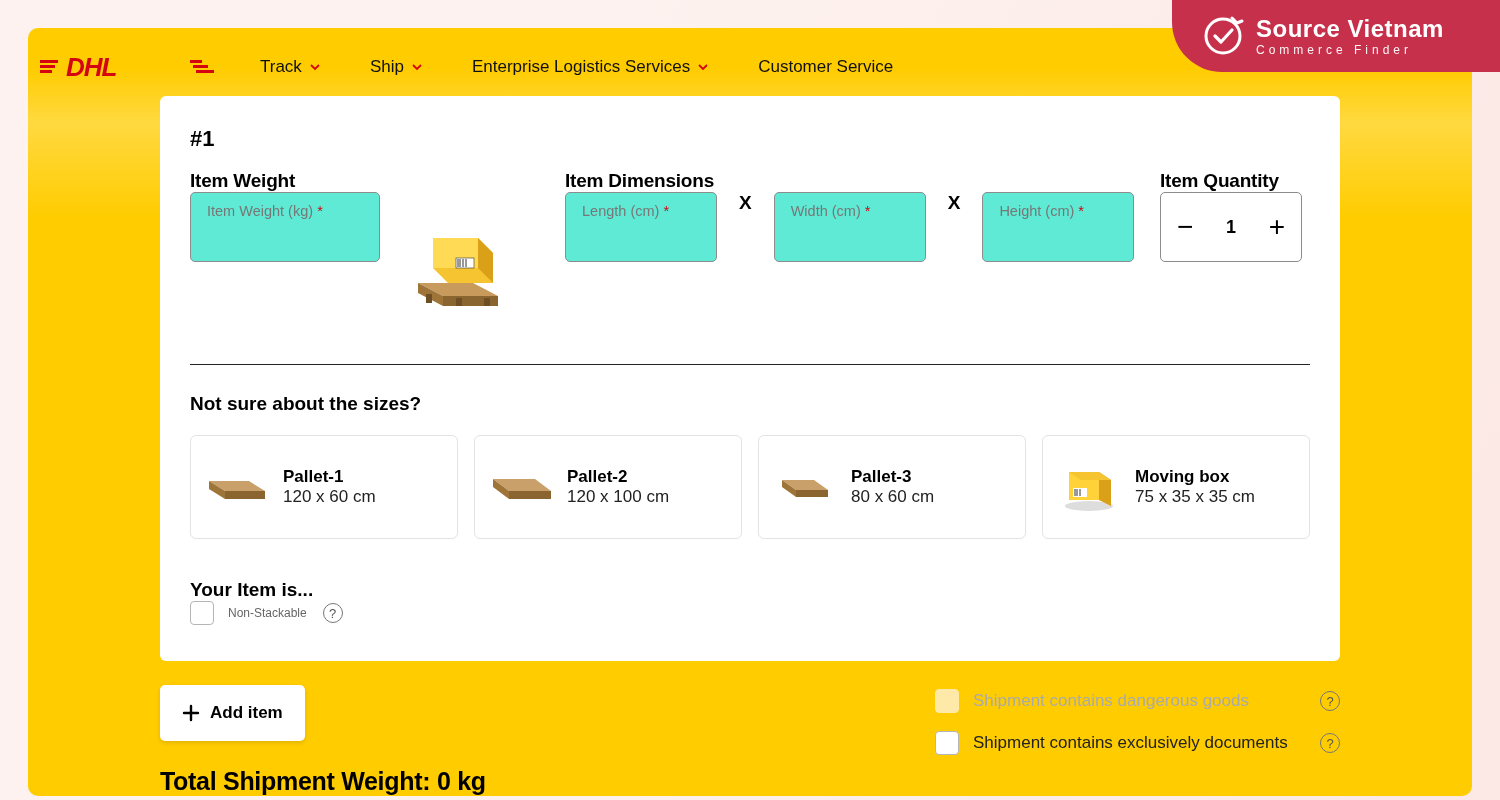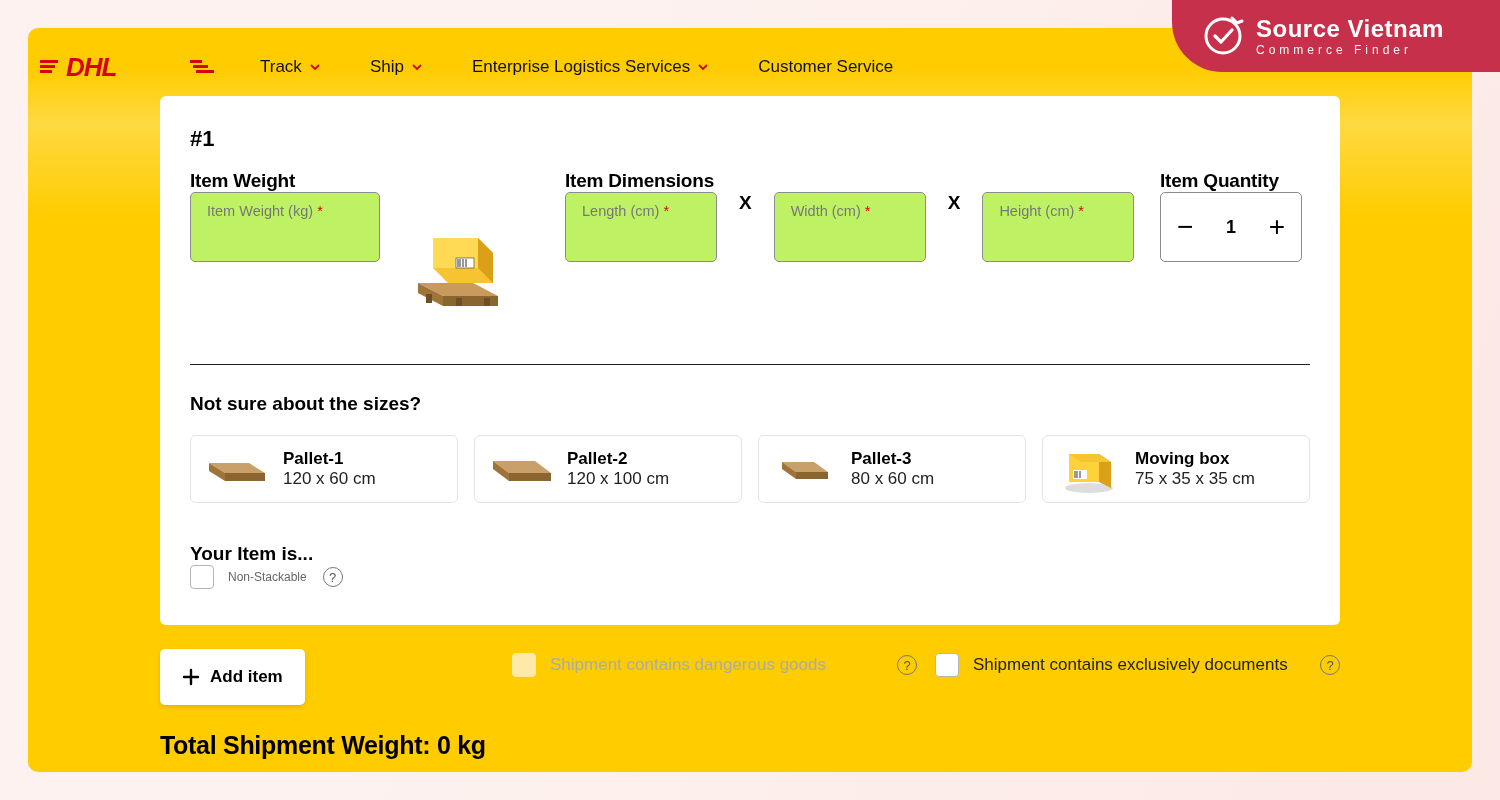--- a/index.html
+++ b/index.html
@@ -52,21 +52,21 @@
   .col-weight { width: 375px; }
   .col-dims { flex:1; }
   .col-qty { width: 150px; }
 
   .input-box {
     border: 1px solid #8c8c8c;
     border-radius: 5px;
     height: 70px;
     padding: 10px 16px 6px 16px;
     position: relative;
-    background:#bef264;
+    background:#5eead4;
   }
   .input-label {
     font-size: 14.5px;
     color: #777;
     display:block;
   }
   .req { color: #d40511; }
   .input-box input {
     border: none; outline:none;
     width: 100%;
@@ -97,21 +97,21 @@
     border: none; border-top:1px solid #222;
     margin: 48px 0 28px 0;
   }
 
   .nsize-label { font-size: 19px; font-weight:700; margin-bottom: 20px;}
   .size-cards { display:flex; gap: 16px; }
   .size-card {
     border:1px solid #e3e3e3;
     border-radius: 6px;
     flex:1;
-    height: 68px;
+    height: 104px;
     display:flex; align-items:center;
     padding: 0 14px;
     gap: 14px;
     cursor:pointer;
     background:#fff;
   }
   .size-card .thumb { width: 64px; height:52px; display:flex;align-items:center;justify-content:center;}
   .size-card .txt .name { font-weight:700; font-size:17px;}
   .size-card .txt .dim { font-size:17px; color:#222;}
 
@@ -137,21 +137,21 @@
     height: 56px; padding: 0 22px;
     display:flex; align-items:center; gap:10px;
     font-size:17px; font-weight:700;
     box-shadow: 0 2px 4px rgba(0,0,0,.12);
     cursor:pointer;
   }
   .total-weight {
     font-size:25px; font-weight:800; margin-top:26px;
     letter-spacing:-0.3px;
   }
-  .ship-flags { display:flex; flex-direction:row; gap:18px; padding-top:4px;}
+  .ship-flags { display:flex; flex-direction:column; gap:18px; padding-top:4px;}
   .flag-row { display:flex; align-items:center; gap:14px; width: 405px;}
   .flag-label { font-size:17px; color:#222; flex:1;}
   .flag-row.disabled .chk { background:#ffe9a8; border-color:#ffe9a8;}
   .flag-row.disabled .flag-label { color:#aaa; }
 
   
   .badge {
     position:absolute;
     top: 0; right:-2px;
     background:#c7304b;

